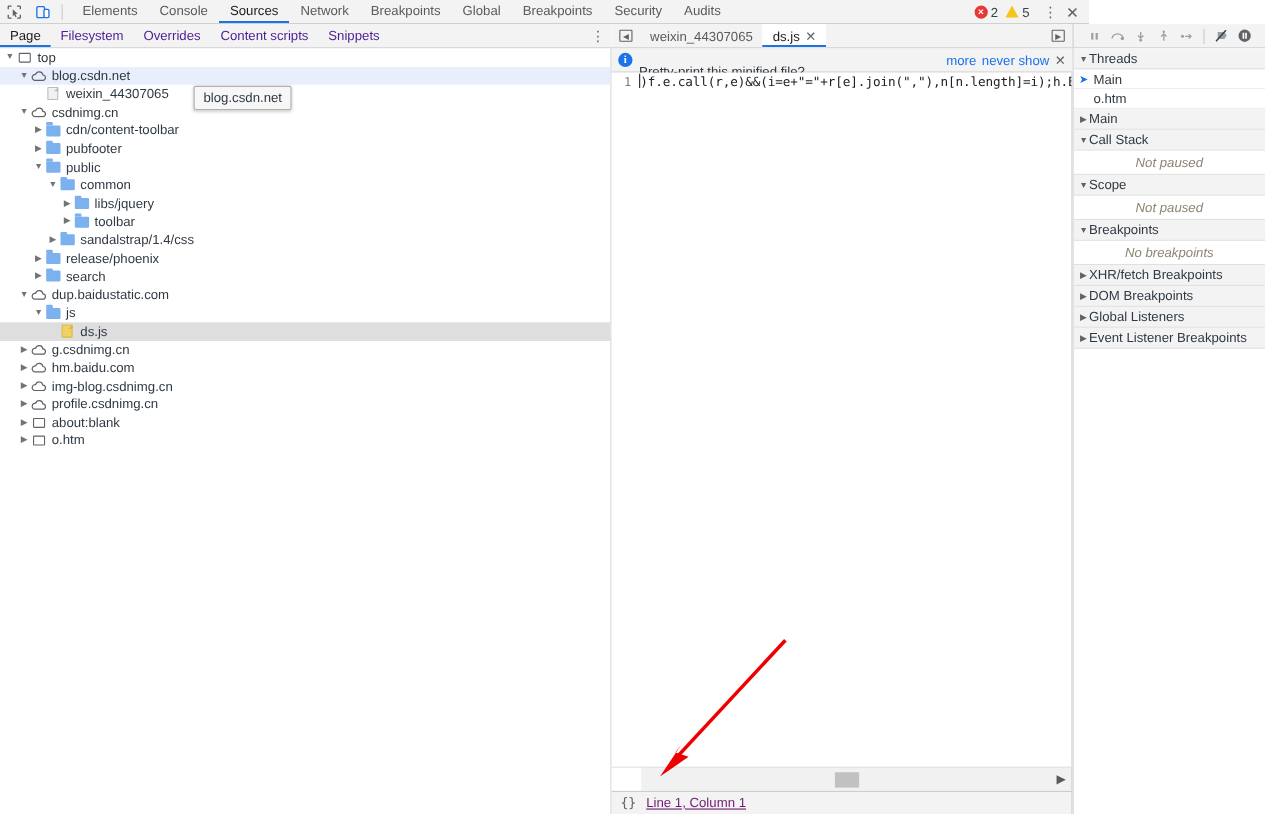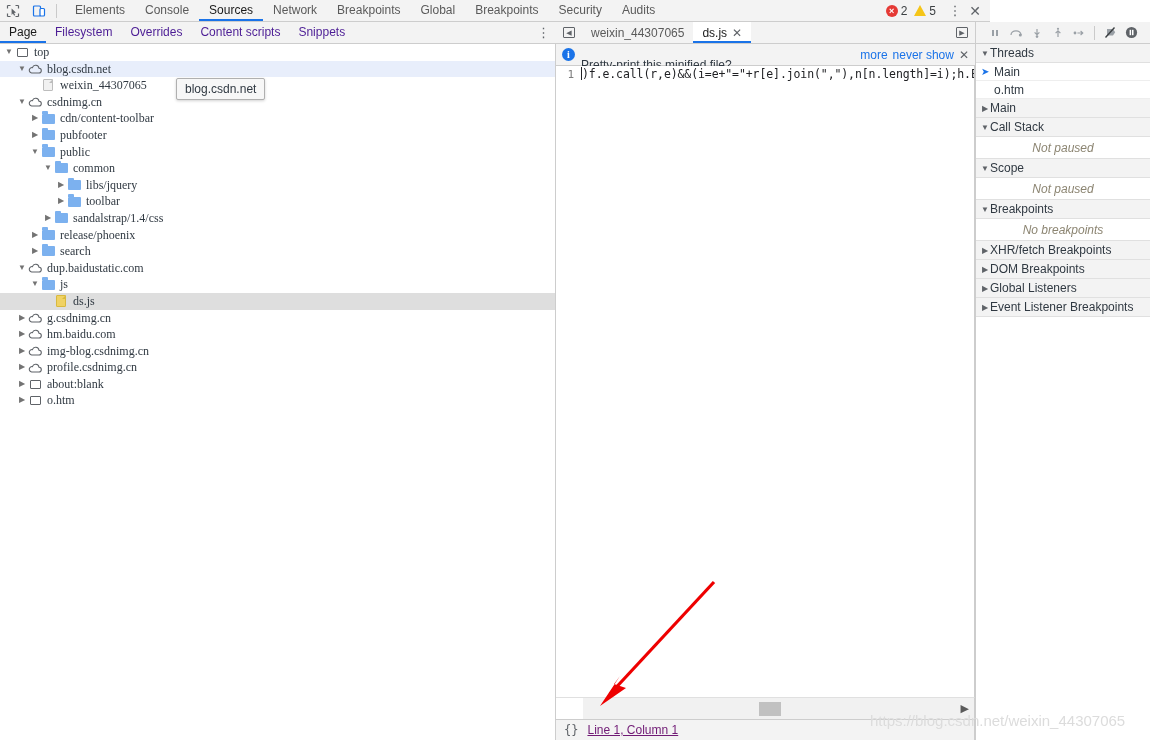--- a/index.html
+++ b/index.html
@@ -65,21 +65,21 @@
     padding-right: 4px;
   }
   .tree-row.sel-blue { background: #e8eefb; }
   .tree-row.sel-grey { background: #dedede; }
   .tw {
     width: 10px; flex: 0 0 10px; text-align: center; font-size: 8px; color: #737373;
     cursor: pointer; user-select: none;
   }
   .tw.none { visibility: hidden; }
   .ic { width: 16px; flex: 0 0 16px; display: flex; align-items: center; justify-content: center; }
-  .lbl { padding-left: 4px; font-family: Liberation Serif, serif; }
+  .lbl { padding-left: 4px; }
 
   
   .icon-frame { width: 11px; height: 9px; border: 1.4px solid #5f6368; border-radius: 1px; }
   .icon-folder {
     width: 13px; height: 10px; background: #7cb1ef; border-radius: 1px; position: relative;
   }
   .icon-folder::before {
     content: ''; position: absolute; left: 0; top: -2.5px; width: 6px; height: 3px;
     background: #7cb1ef; border-radius: 1px 1px 0 0;
   }
@@ -596,15 +596,14 @@
       </div>
   </div>
 
   <div class="annotation">
     <svg width="200" height="160" viewBox="0 0 200 160">
       <line x1="158" y1="22" x2="54" y2="134" stroke="#ee0000" stroke-width="3.2"></line>
       <path d="M44 146 L70 128 L58 124 L64 116 Z" fill="#ee0000"></path>
     </svg>
   </div>
 
-  <div class="watermark">https://blog.csdn.net/weixin_44307065</div>
 
 </div>
 
 </body></html>

